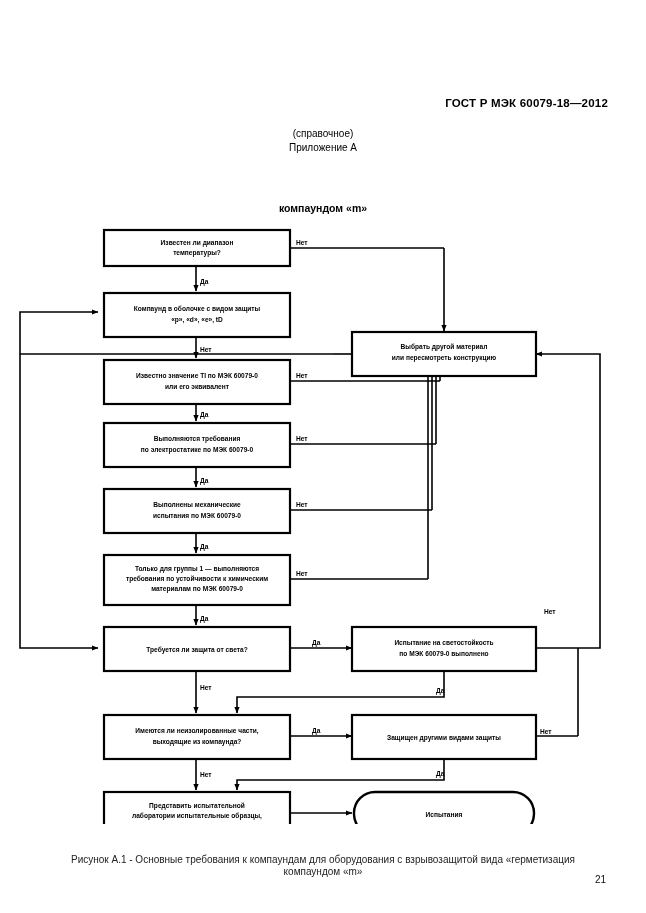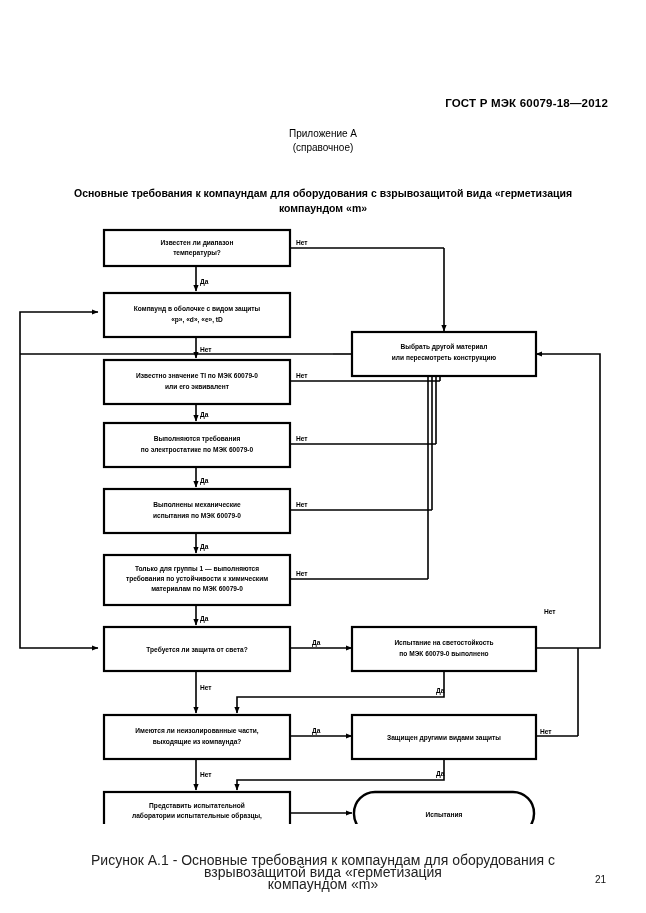--- a/index.html
+++ b/index.html
@@ -43,21 +43,21 @@
   .chart-wrap{
     position:absolute;
     left:0; top:188px;
     width:646px;height:600px;
   }
 
   .caption{
     position:absolute;
     left:55px; right:55px; top:818px;
     text-align:center;
-    font-size:14px;
+    font-size:10px;
     line-height:12px;
     color:#222;
   }
 
   .page-num{
     position:absolute;
     right:40px; bottom:64px;
     font-size:10px;
     color:#111;
   }
@@ -74,26 +74,25 @@
   path.link,line.link{stroke:#000000;stroke-width:1.6;fill:none;}
 </style>
 </head>
 <body>
 
 <div class="page">
 
   <div class="std-header">ГОСТ Р МЭК 60079-18—2012</div>
 
   <div class="annex">
+    <div>(справочное)</div>
     <div>Приложение А</div>
-    <div>(справочное)</div>
   </div>
 
   <div class="doc-title">
-    <span>Основные требования к компаундам для оборудования с взрывозащитой вида «герметизация</span>
     <br>
     <span>компаундом «m»</span>
   </div>
 
   <div class="chart-wrap">
     <svg width="646" height="600" viewBox="0 0 646 600">
       <defs>
         <marker id="ah" markerWidth="7" markerHeight="7" refX="6.2" refY="3" orient="auto" markerUnits="userSpaceOnUse">
           <path d="M0,0.3 L6.6,3 L0,5.7 z" fill="#000"></path>
         </marker>

